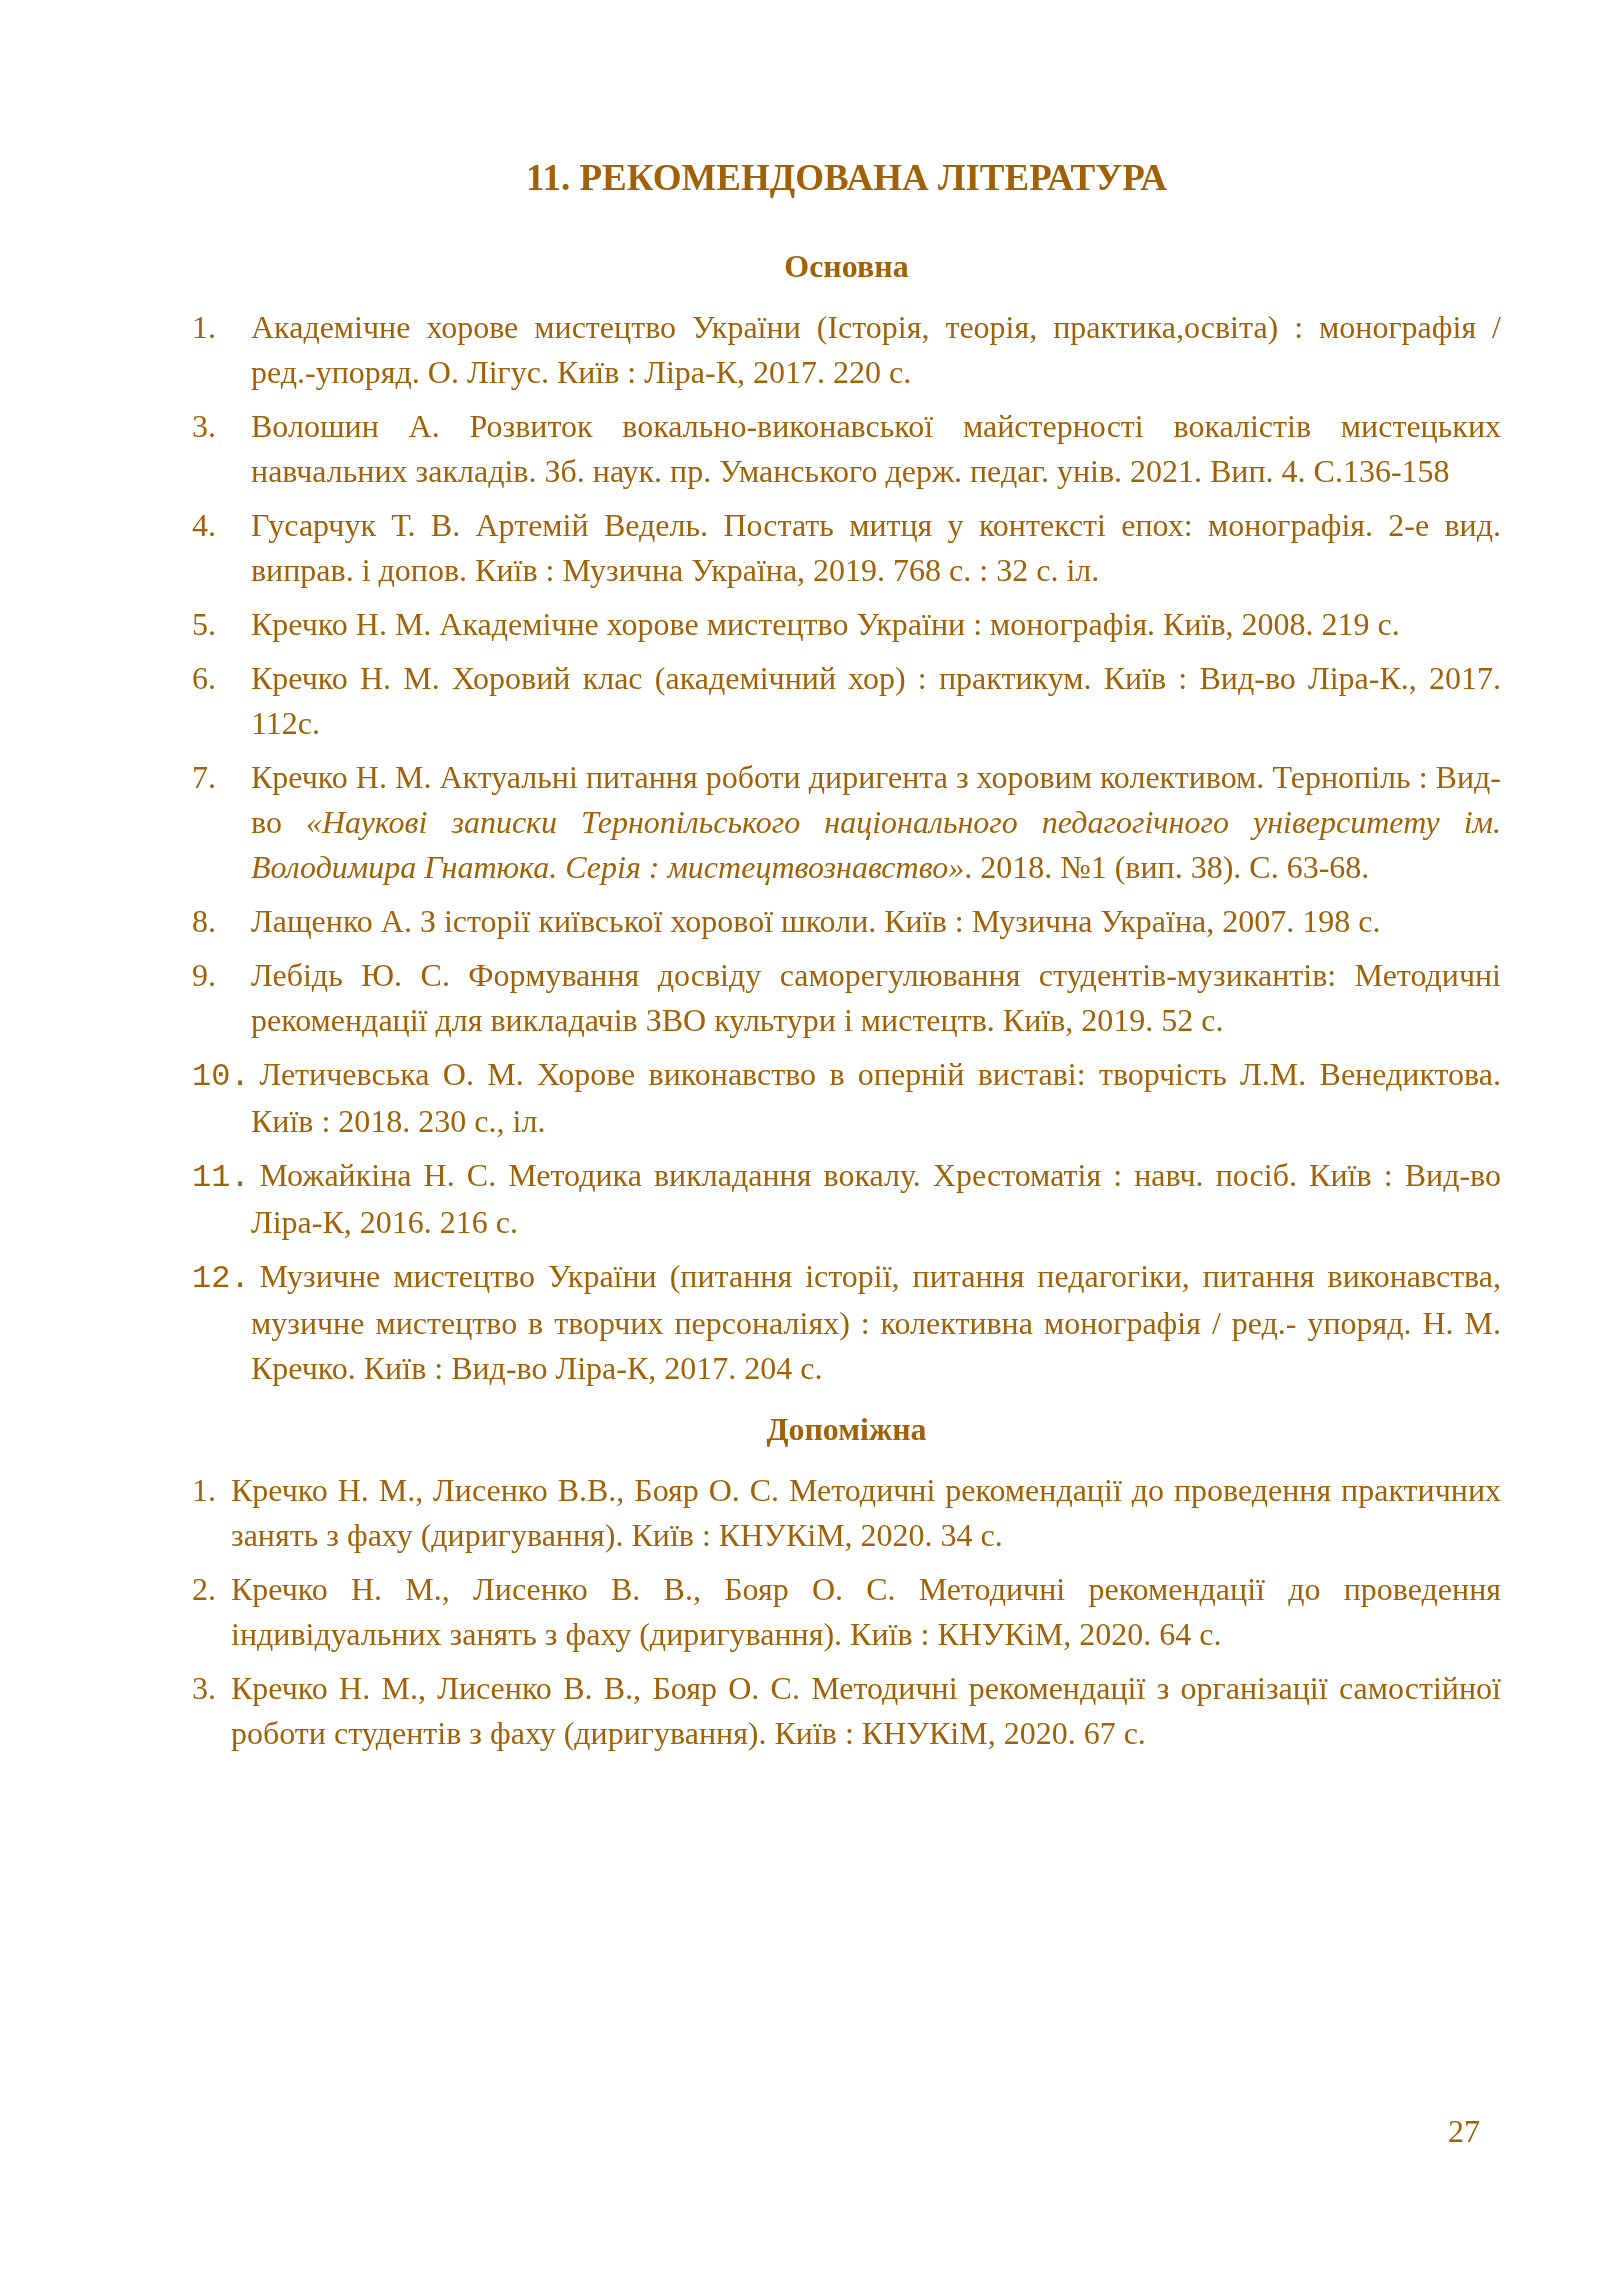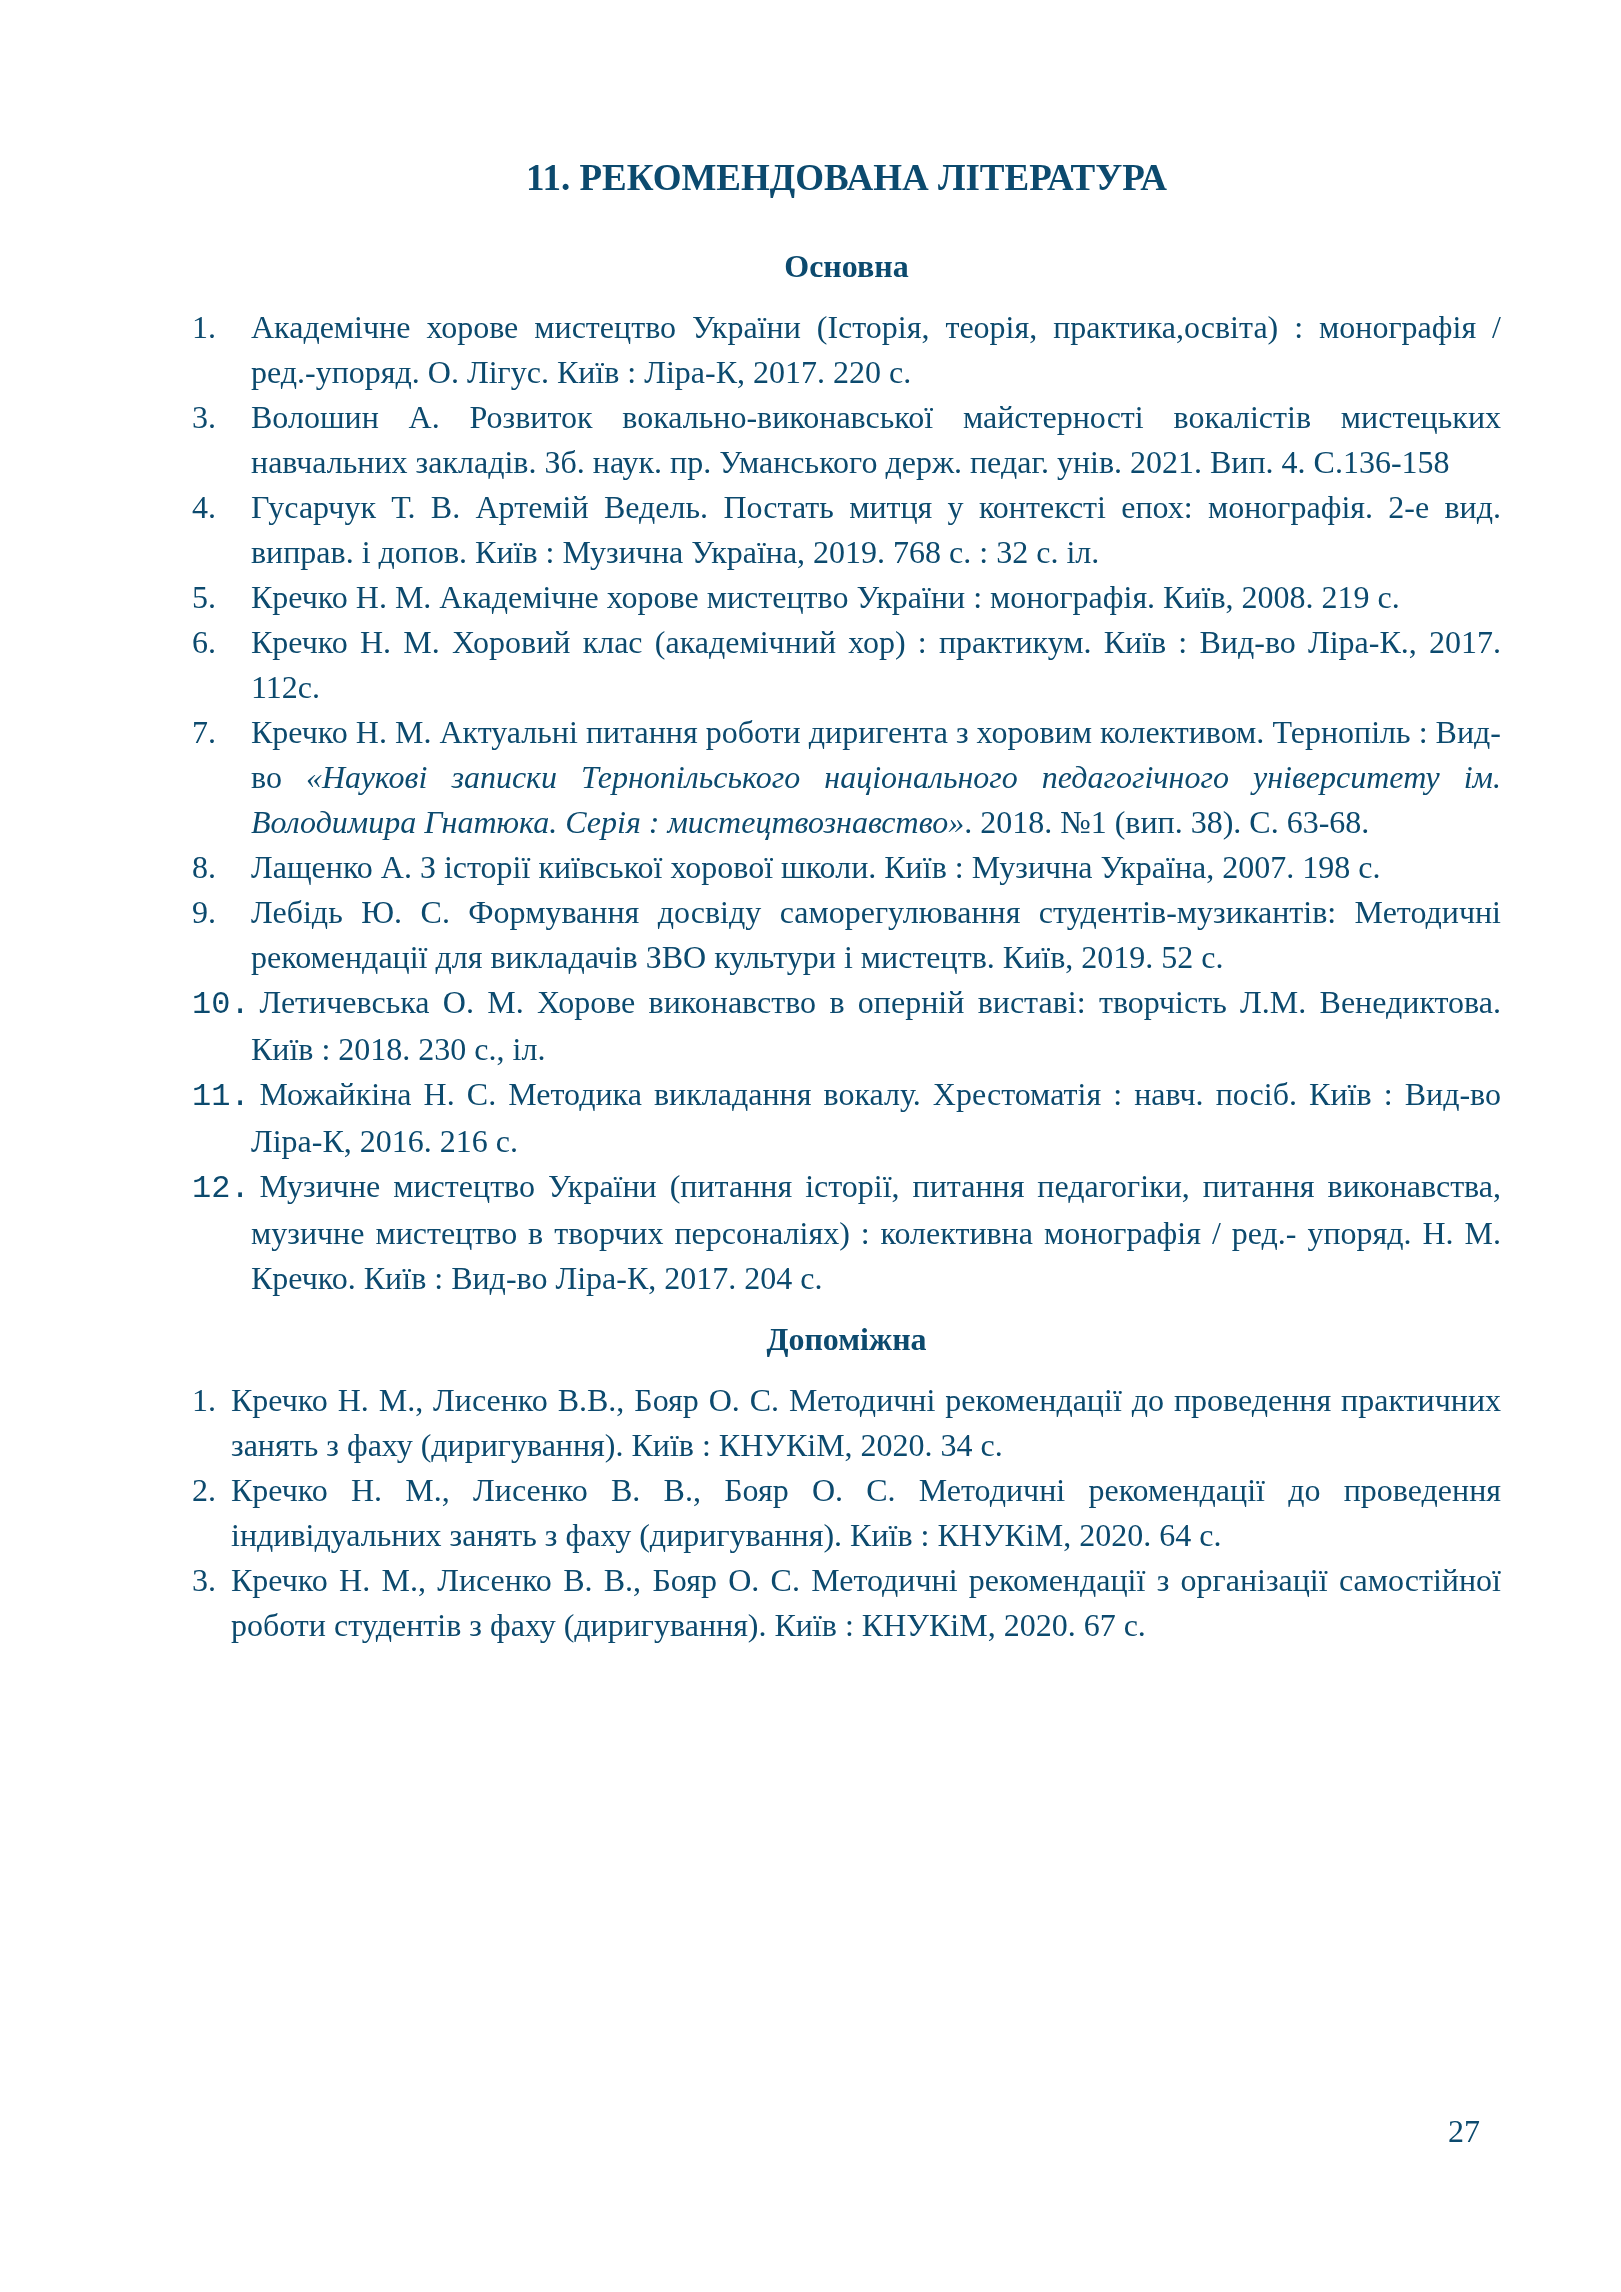--- a/index.html
+++ b/index.html
@@ -5,21 +5,21 @@
   html, body {
     margin: 0;
     padding: 0;
     background: #ffffff;
   }
   .page {
     position: relative;
     width: 1621px;
     height: 2293px;
     background: #ffffff;
-    color: #0c4a6e;
+    color: #a16207;
     font-family: "Liberation Serif", "DejaVu Serif", serif;
     font-size: 32px;
     line-height: 45px;
     overflow: hidden;
   }
   .content {
     position: absolute;
     left: 192px;
     top: 155px;
     width: 1309px;
@@ -36,20 +36,21 @@
     font-size: 32px;
     font-weight: bold;
     line-height: 45px;
     text-align: center;
   }
   .ref-list { margin: 0; padding: 0; }
   .ref-item {
     text-align: justify;
     padding-left: 59px;
     text-indent: -59px;
+    margin-top: 9px;
   }
   .ref-item .num {
     display: inline-block;
     min-width: 59px;
     text-indent: 0;
   }
   .ref-item .num.num2 {
     min-width: 0;
     padding-right: 9.8px;
     font-family: Liberation Mono, monospace;

